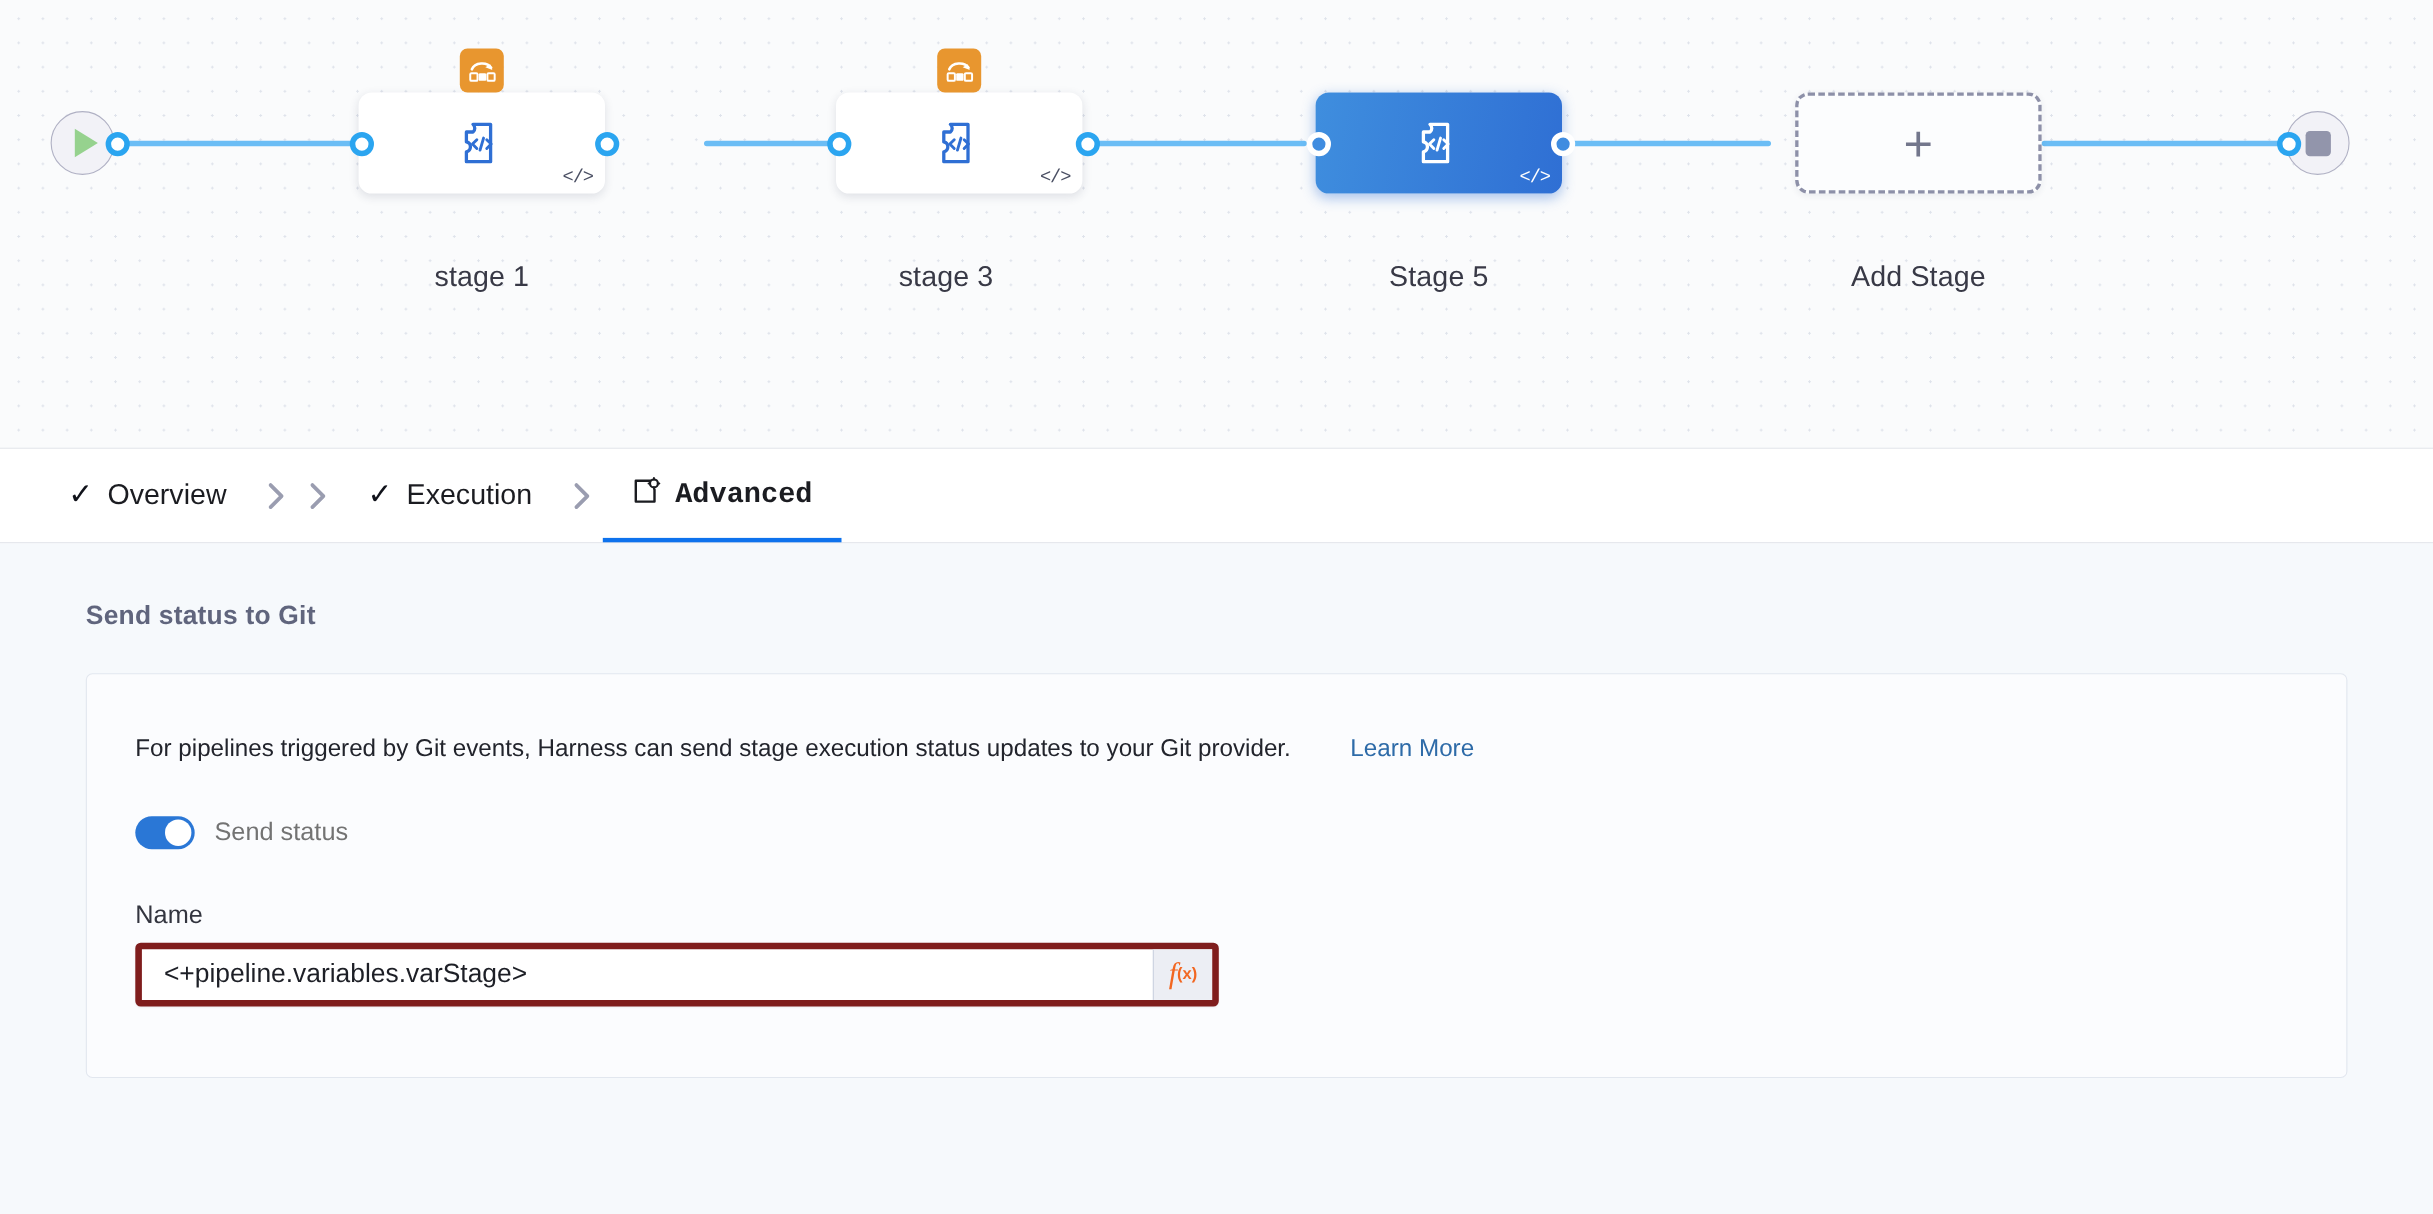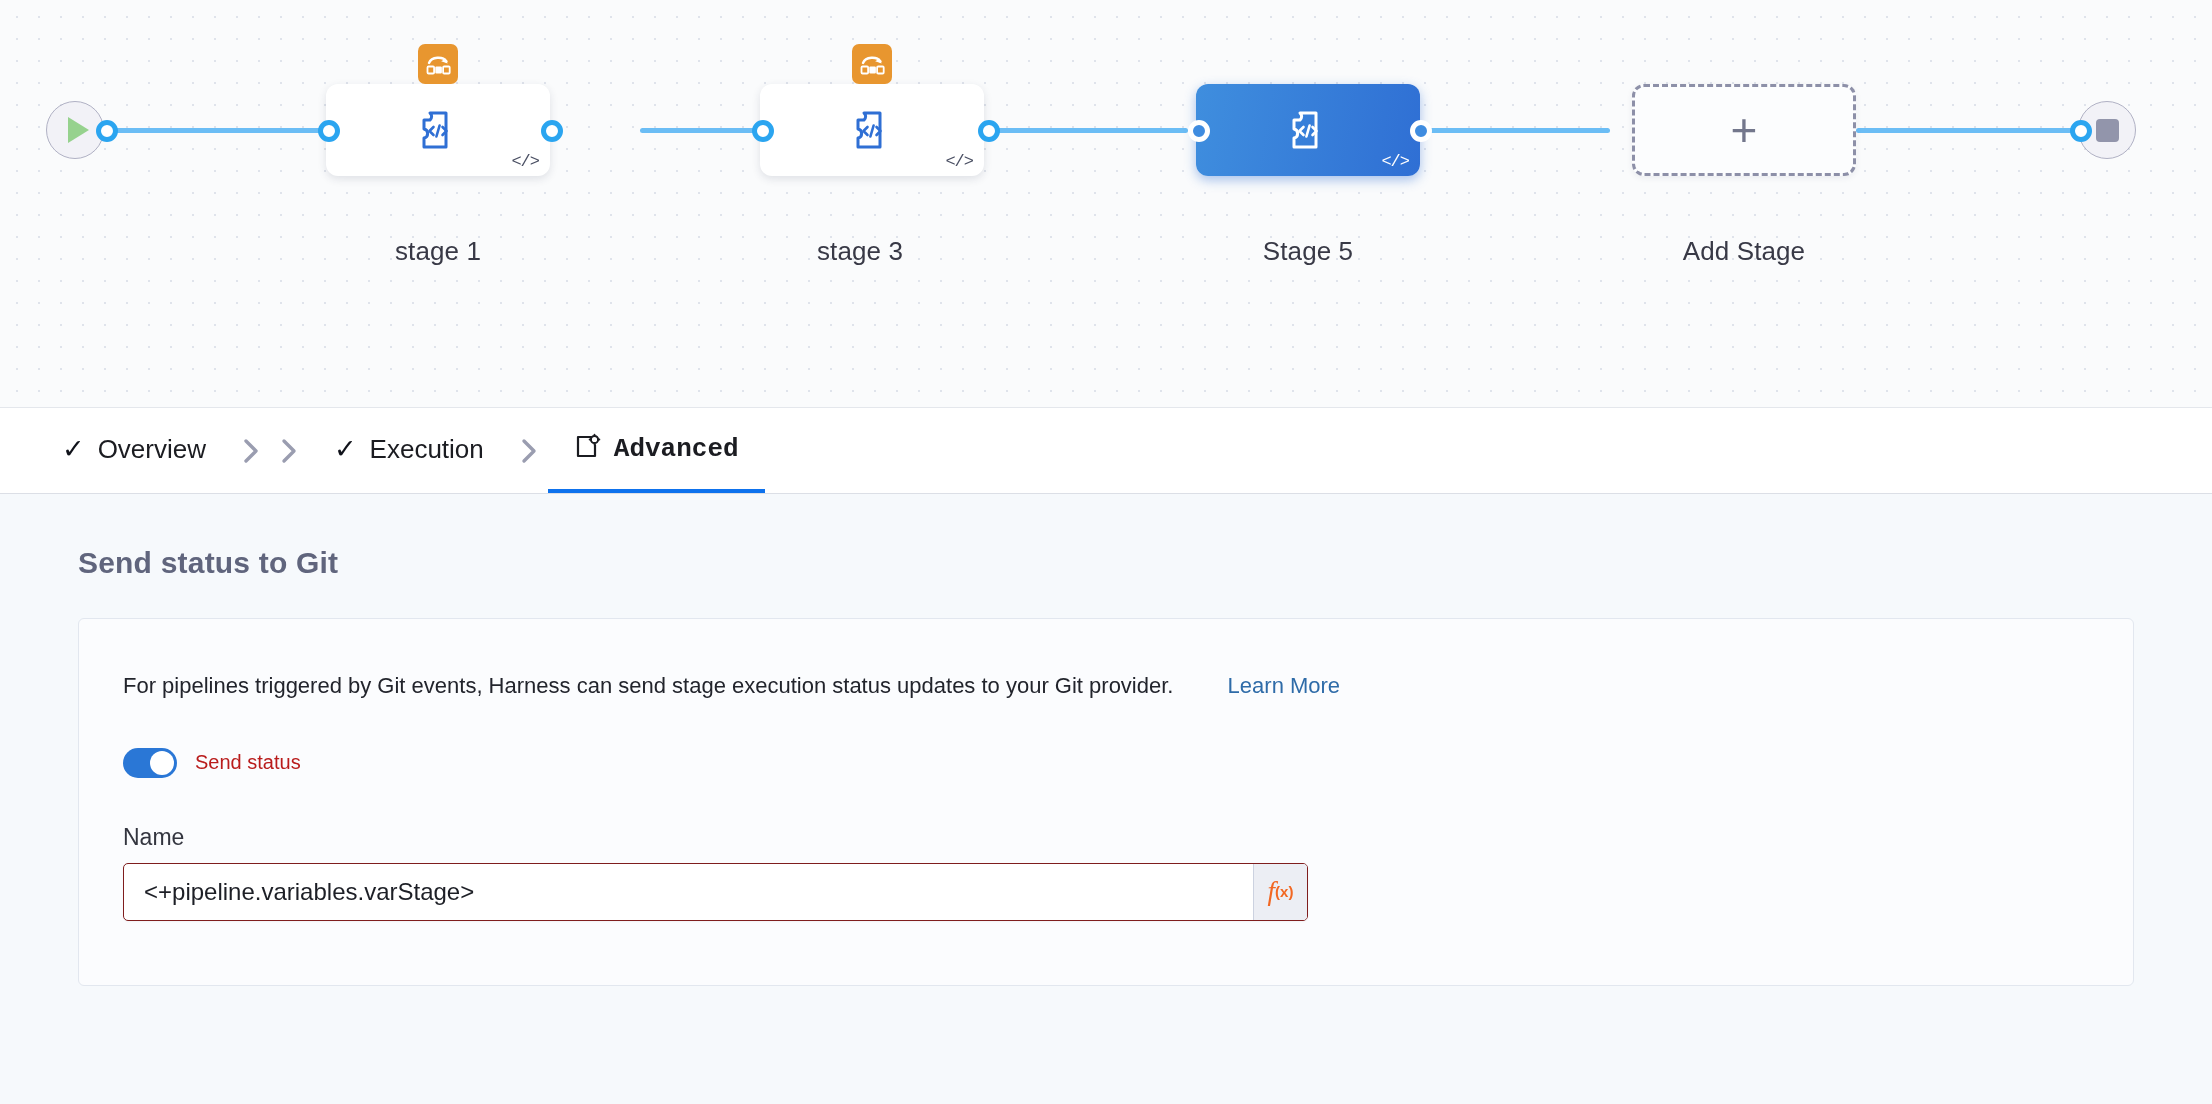--- a/index.html
+++ b/index.html
@@ -160,21 +160,21 @@
 
   
   #main-body {
     position: absolute;
     left: 0; top: 494px;
     width: 2212px; height: 610px;
     background: #f6f9fc;
     padding: 52px 78px 0 78px;
   }
   #section-title {
-    font-size: 30px;
+    font-size: 24px;
     font-weight: bold;
     color: #60657d;
     letter-spacing: .2px;
     margin-bottom: 38px;
   }
   #settings-card {
     background: #fbfcfe;
     border: 1px solid #e2e7ef;
     border-radius: 6px;
     width: 2056px;
@@ -204,33 +204,33 @@
     cursor: pointer;
     flex: none;
   }
   .toggle .knob {
     position: absolute;
     width: 24px; height: 24px;
     border-radius: 50%;
     background: #ffffff;
     top: 3px; right: 3px;
   }
-  .toggle-label { font-size: 20px; color: #b91c1c; }
+  .toggle-label { font-size: 23px; color: #737373; }
 
   .field-label {
     margin-top: 46px;
     font-size: 23px;
     color: #33353f;
   }
   .input-wrap {
     margin-top: 12px;
     display: flex;
-    width: 1185px;
+    width: 985px;
     height: 58px;
-    border: 1px solid #7f1d1d;
+    border: 6px solid #7f1d1d;
     border-radius: 5px;
     overflow: hidden;
     background: #ffffff;
     box-shadow: 0 1px 2px rgba(20,30,60,.04);
   }
   .input-wrap input {
     flex: 1;
     border: none;
     outline: none;
     padding: 0 20px;

